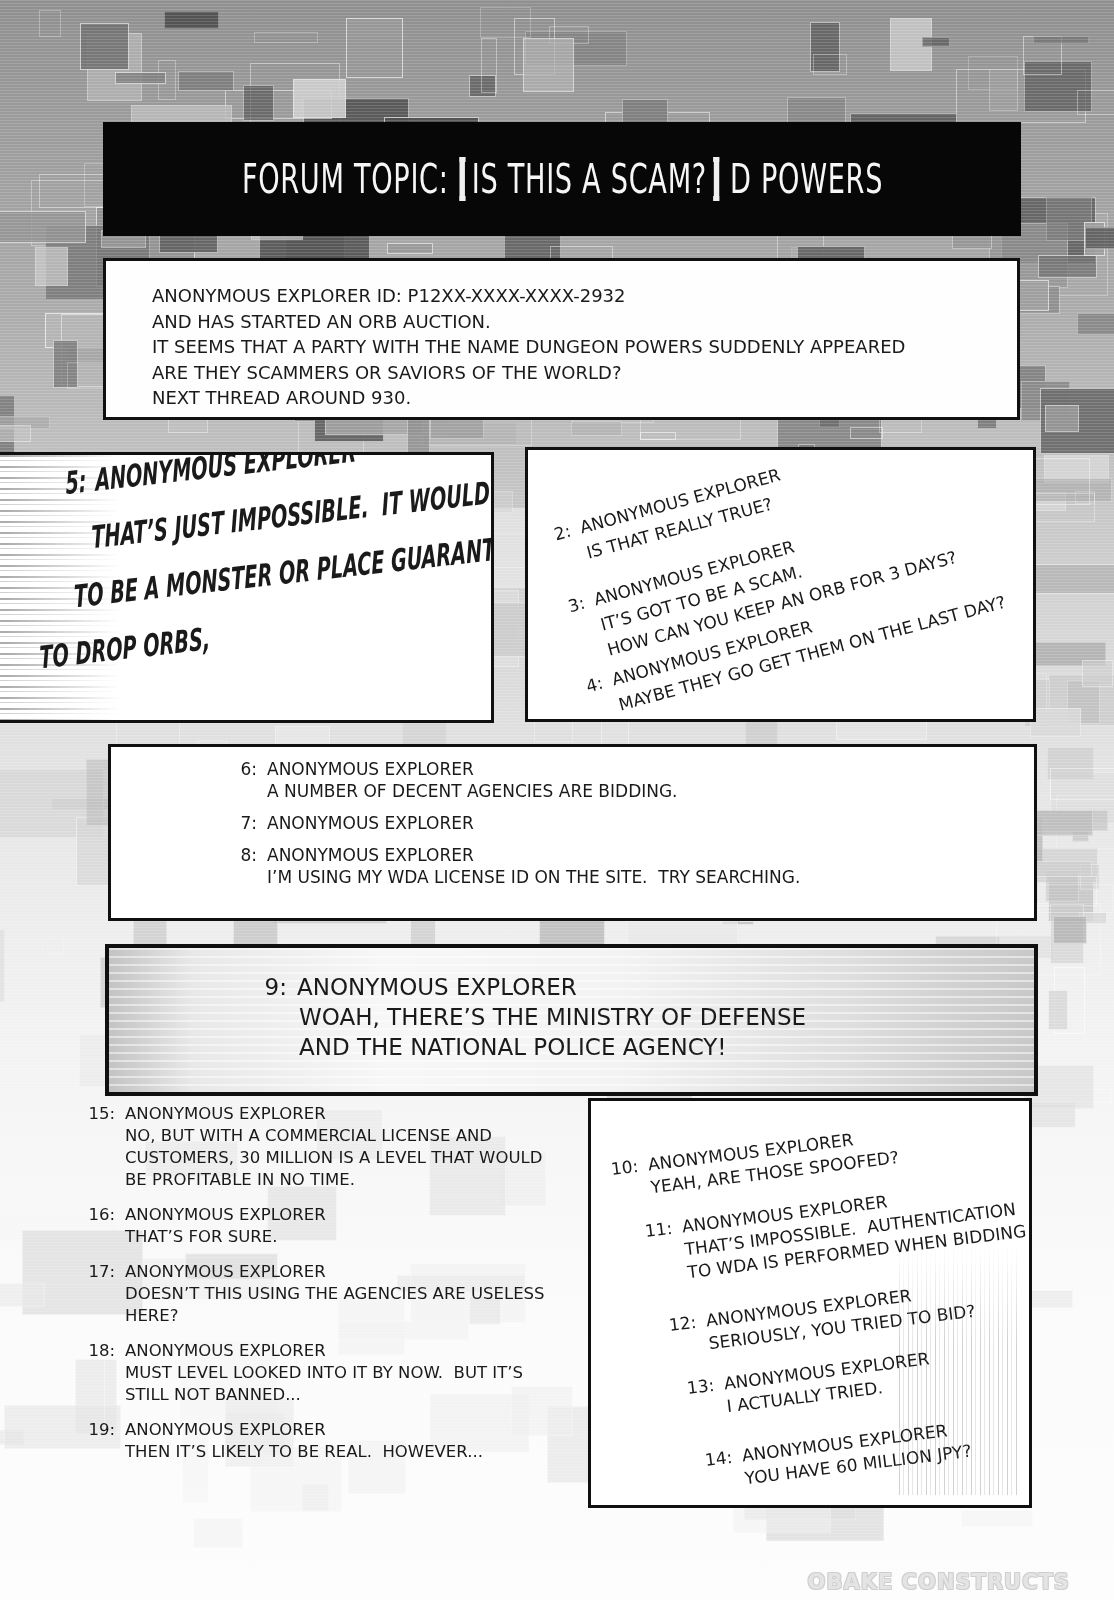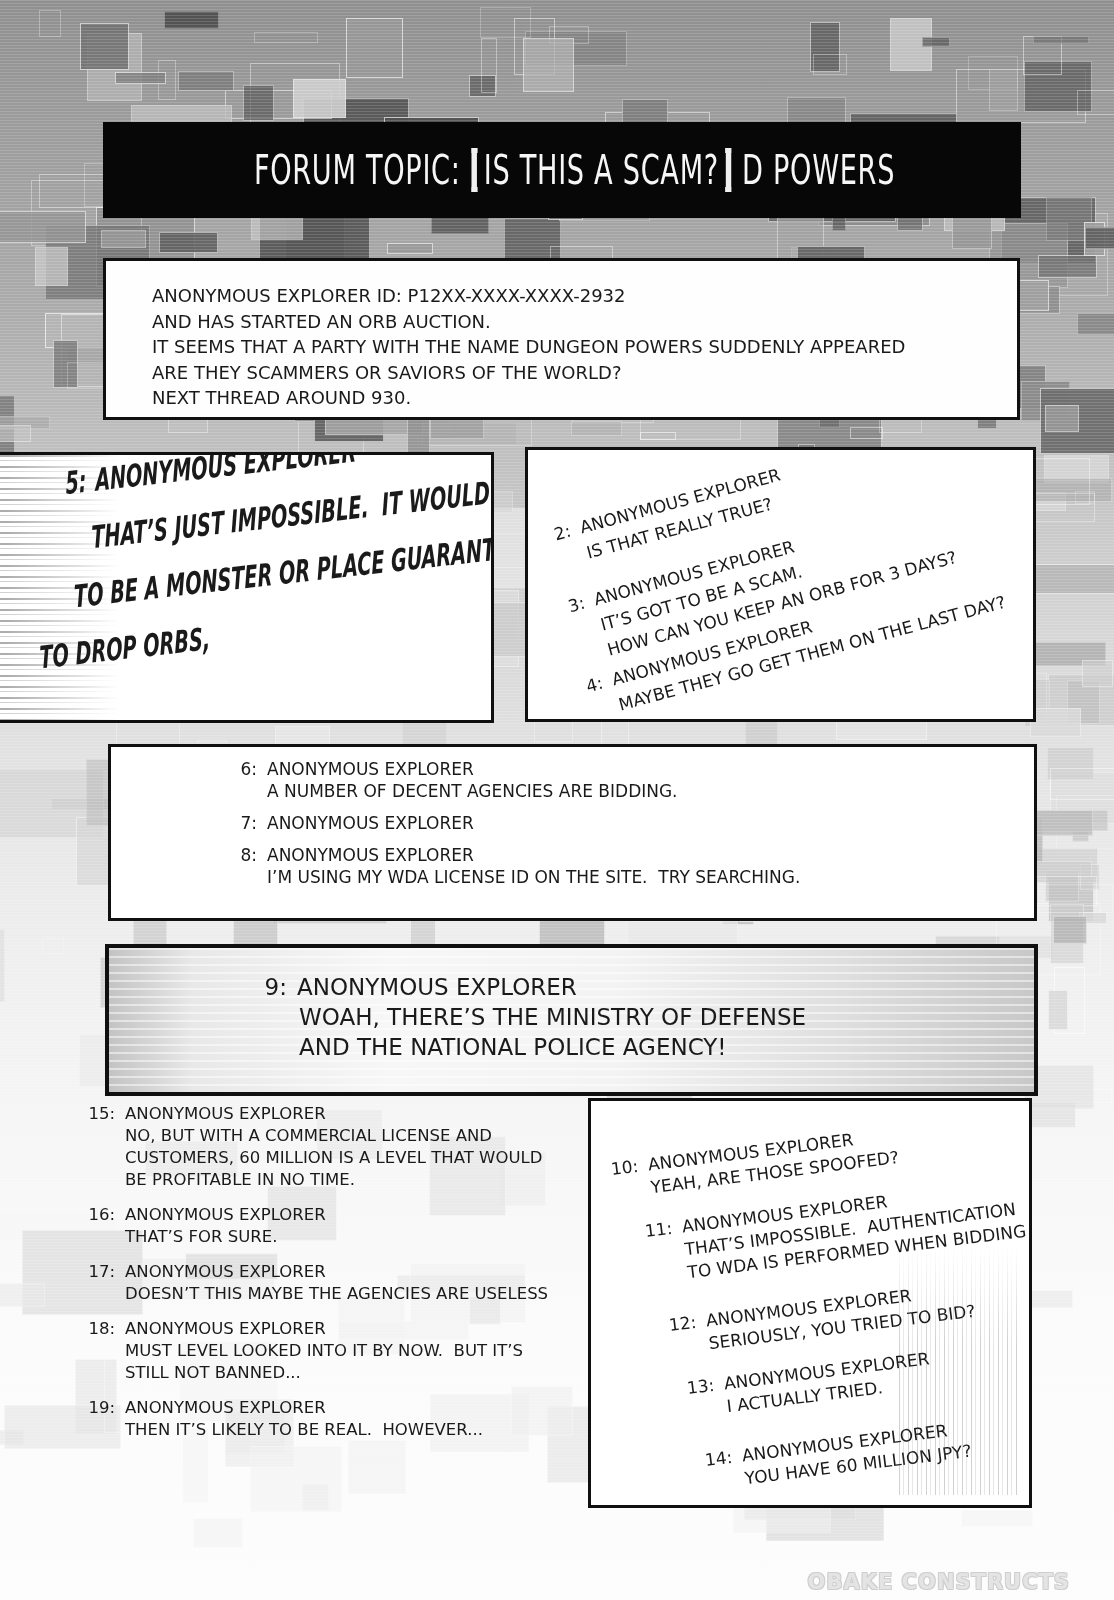--- a/index.html
+++ b/index.html
@@ -15,22 +15,22 @@
   }
   .tile{position:absolute;border:1px solid rgba(255,255,255,.5);box-sizing:border-box;}
 
   .pline{white-space:pre;}
   .phead{display:flex;}
   .pnum{flex:none;text-align:right;}
   .pauthor{margin-left:10px;}
 
   
   .header-bar{
-    position:absolute;left:103px;top:122px;width:918px;height:96px;background:#070707;z-index:3;
-    display:flex;align-items:center;justify-content:flex-start;
+    position:absolute;left:103px;top:122px;width:918px;height:114px;background:#070707;z-index:3;
+    display:flex;align-items:center;justify-content:center;
   }
   .header-inner{display:flex;align-items:center;white-space:nowrap;transform:scaleX(.68);transform-origin:center;
     font-size:40px;letter-spacing:1px;color:#f6f6f6;}
   .brk{width:9px;height:44px;border:0 solid #f0f0f0;border-top-width:5px;border-bottom-width:5px;flex:none;box-sizing:border-box;}
   .brk-l{border-left-width:8px;margin:0 9px 0 16px;}
   .brk-r{border-right-width:8px;margin:0 16px 0 9px;}
 
   
   .op-box{
     position:absolute;left:103px;top:258px;width:917px;height:162px;background:#fefefe;
@@ -544,30 +544,31 @@
           <div class="pline pbody">AND THE NATIONAL POLICE AGENCY!</div>
         </div>
       </div>
   </div>
 
   <div id="leftcol">
     <div>
         <div class="post">
           <div class="pline phead"><span class="pnum">15:</span><span class="pauthor">ANONYMOUS EXPLORER</span></div>
           <div class="pline pbody">NO, BUT WITH A COMMERCIAL LICENSE AND</div>
-          <div class="pline pbody">CUSTOMERS, 60 MILLION IS A LEVEL THAT WOULD</div>
+          <div class="pline pbody">CUSTOMERS, 30 MILLION IS A LEVEL THAT WOULD</div>
           <div class="pline pbody">BE PROFITABLE IN NO TIME.</div>
         </div>
         <div class="post">
           <div class="pline phead"><span class="pnum">16:</span><span class="pauthor">ANONYMOUS EXPLORER</span></div>
           <div class="pline pbody">THAT’S FOR SURE.</div>
         </div>
         <div class="post">
           <div class="pline phead"><span class="pnum">17:</span><span class="pauthor">ANONYMOUS EXPLORER</span></div>
-          <div class="pline pbody">DOESN’T THIS MAYBE THE AGENCIES ARE USELESS</div>
+          <div class="pline pbody">DOESN’T THIS USING THE AGENCIES ARE USELESS</div>
+          <div class="pline pbody">HERE?</div>
         </div>
         <div class="post">
           <div class="pline phead"><span class="pnum">18:</span><span class="pauthor">ANONYMOUS EXPLORER</span></div>
           <div class="pline pbody">MUST LEVEL LOOKED INTO IT BY NOW.  BUT IT’S</div>
           <div class="pline pbody">STILL NOT BANNED...</div>
         </div>
         <div class="post">
           <div class="pline phead"><span class="pnum">19:</span><span class="pauthor">ANONYMOUS EXPLORER</span></div>
           <div class="pline pbody">THEN IT’S LIKELY TO BE REAL.  HOWEVER...</div>
         </div>

